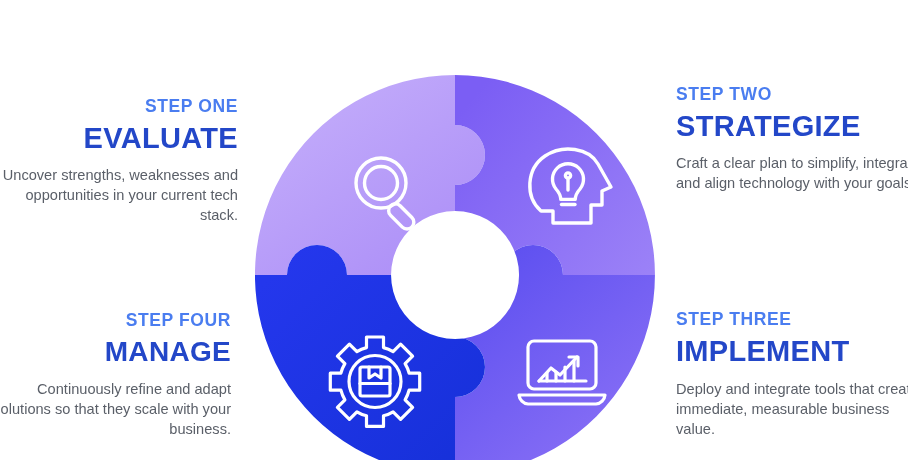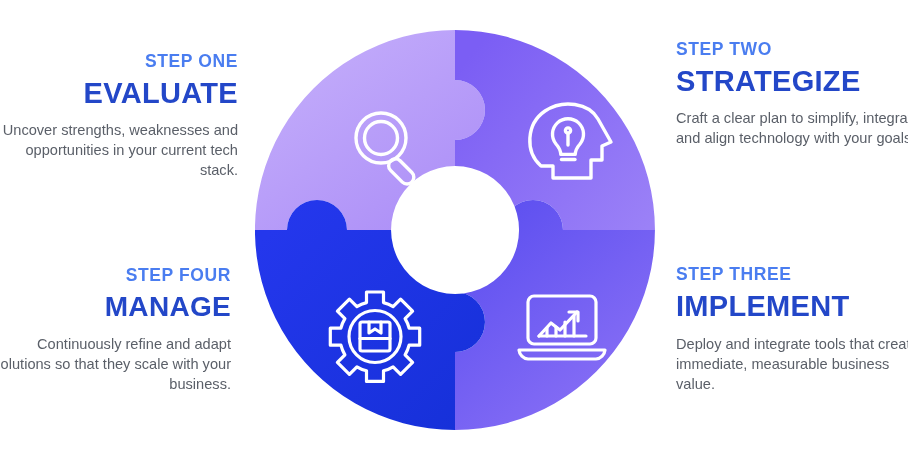--- a/index.html
+++ b/index.html
@@ -3,21 +3,21 @@
 <meta charset="utf-8">
 <style>
   html,body{margin:0;padding:0;}
   body{
     width:908px;height:460px;
     background:#ffffff;
     font-family:"Liberation Sans", sans-serif;
     overflow:hidden;
     position:relative;
   }
-  .stage{position:absolute;inset:0;}
+  .stage{position:absolute;inset:0;margin-top:45px;}
 
   
   .block{position:absolute;width:250px;}
   .block .step{
     font-size:17.5px;font-weight:bold;letter-spacing:.6px;
     color:#4a7df0;line-height:1.1;margin:0 0 7px 0;
   }
   .block .title{
     font-size:28px;font-weight:bold;letter-spacing:.3px;
     color:#2347c8;line-height:1.05;margin:0 0 11px 0;

